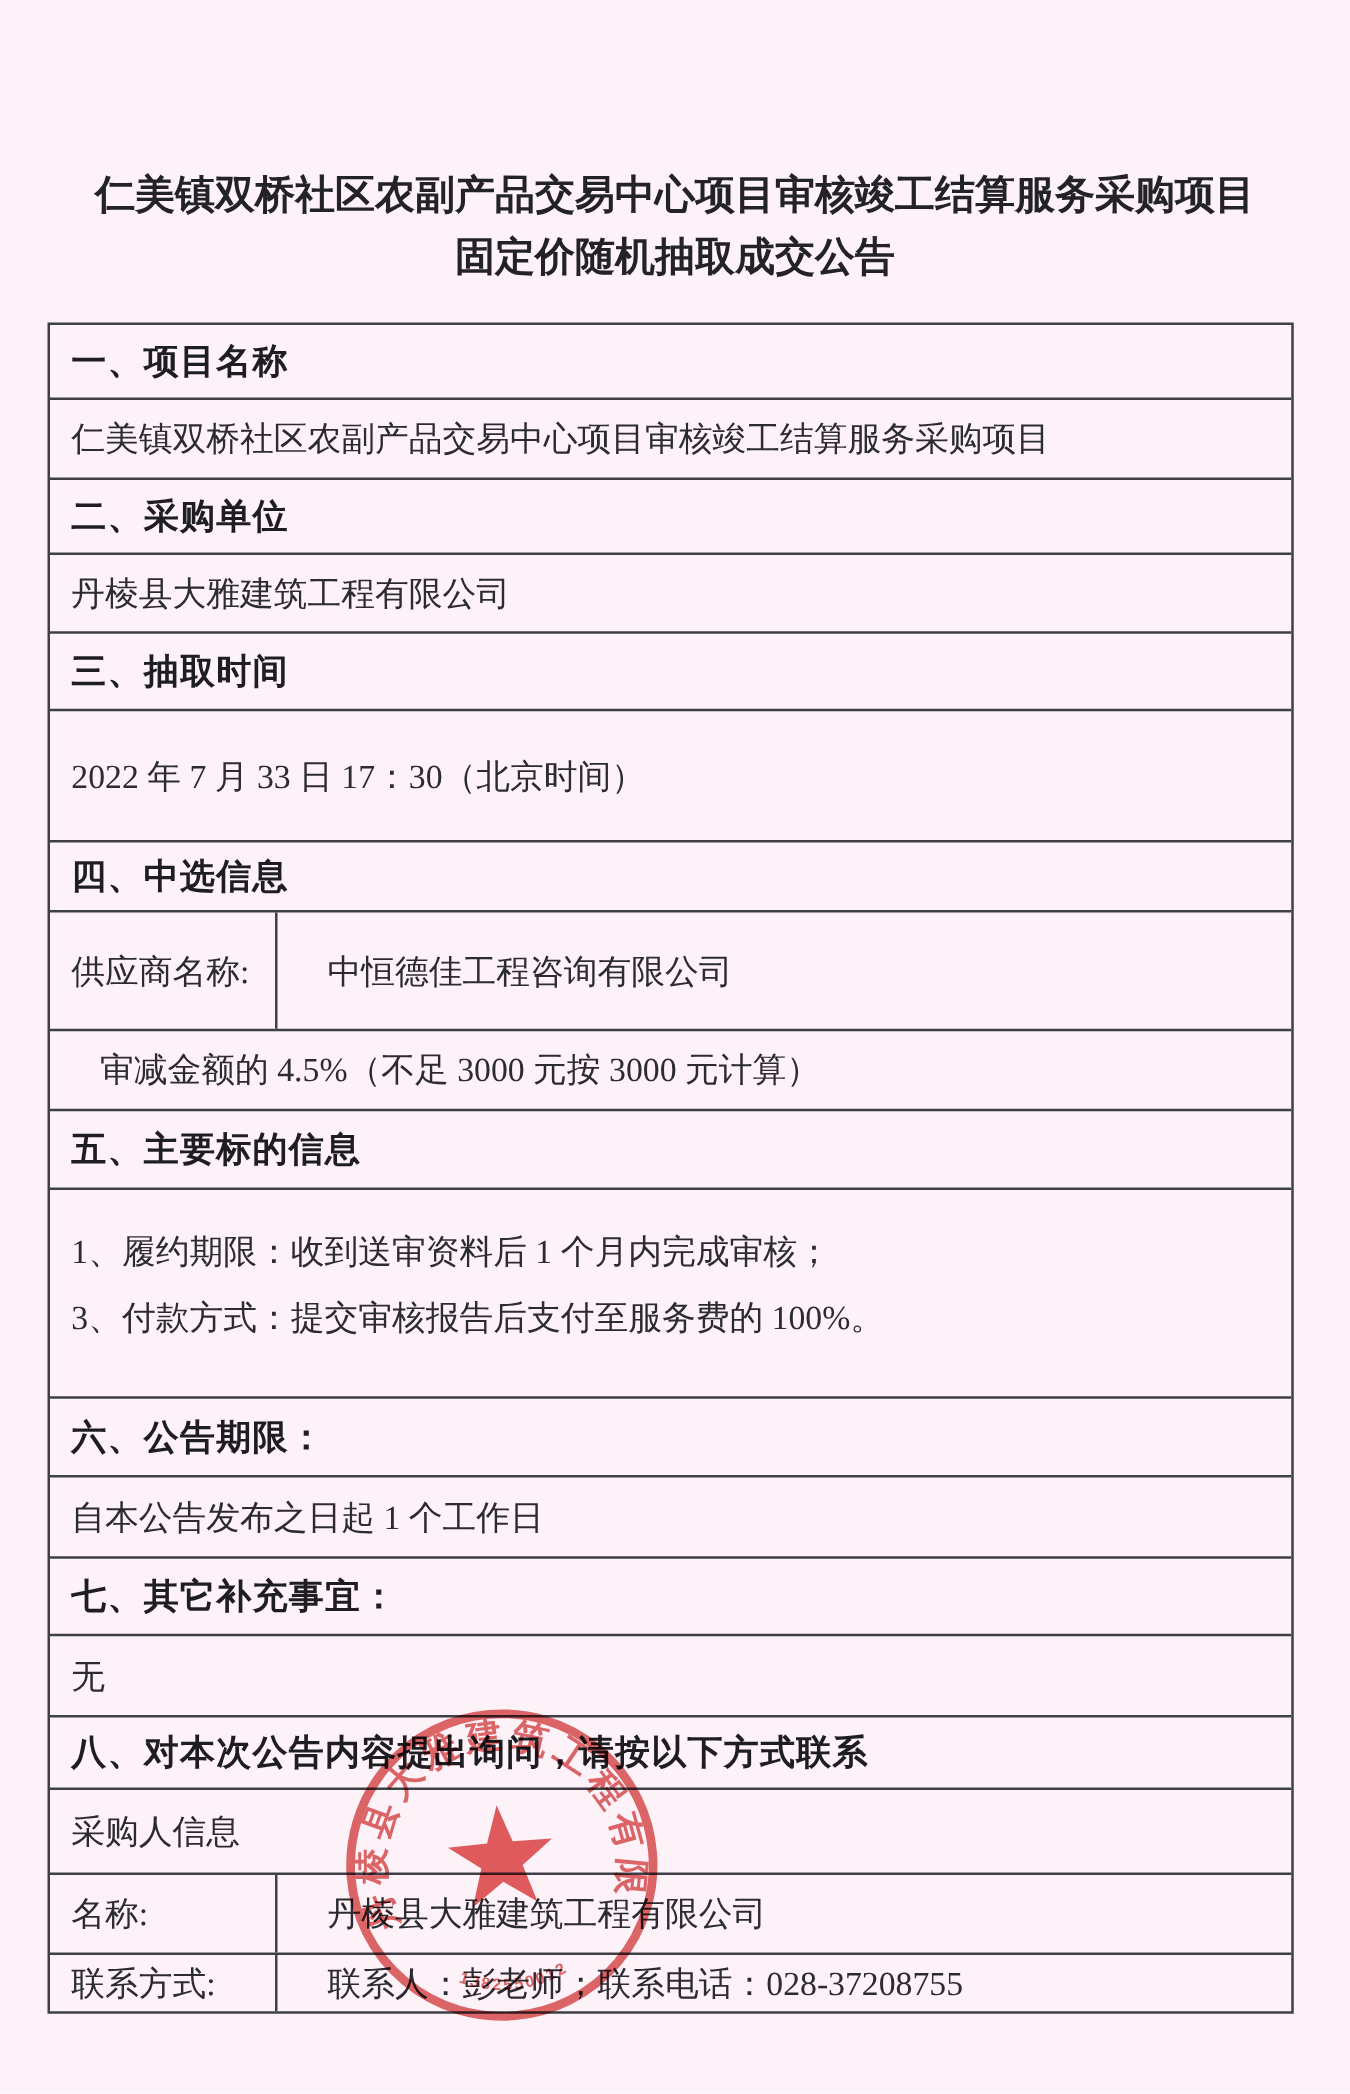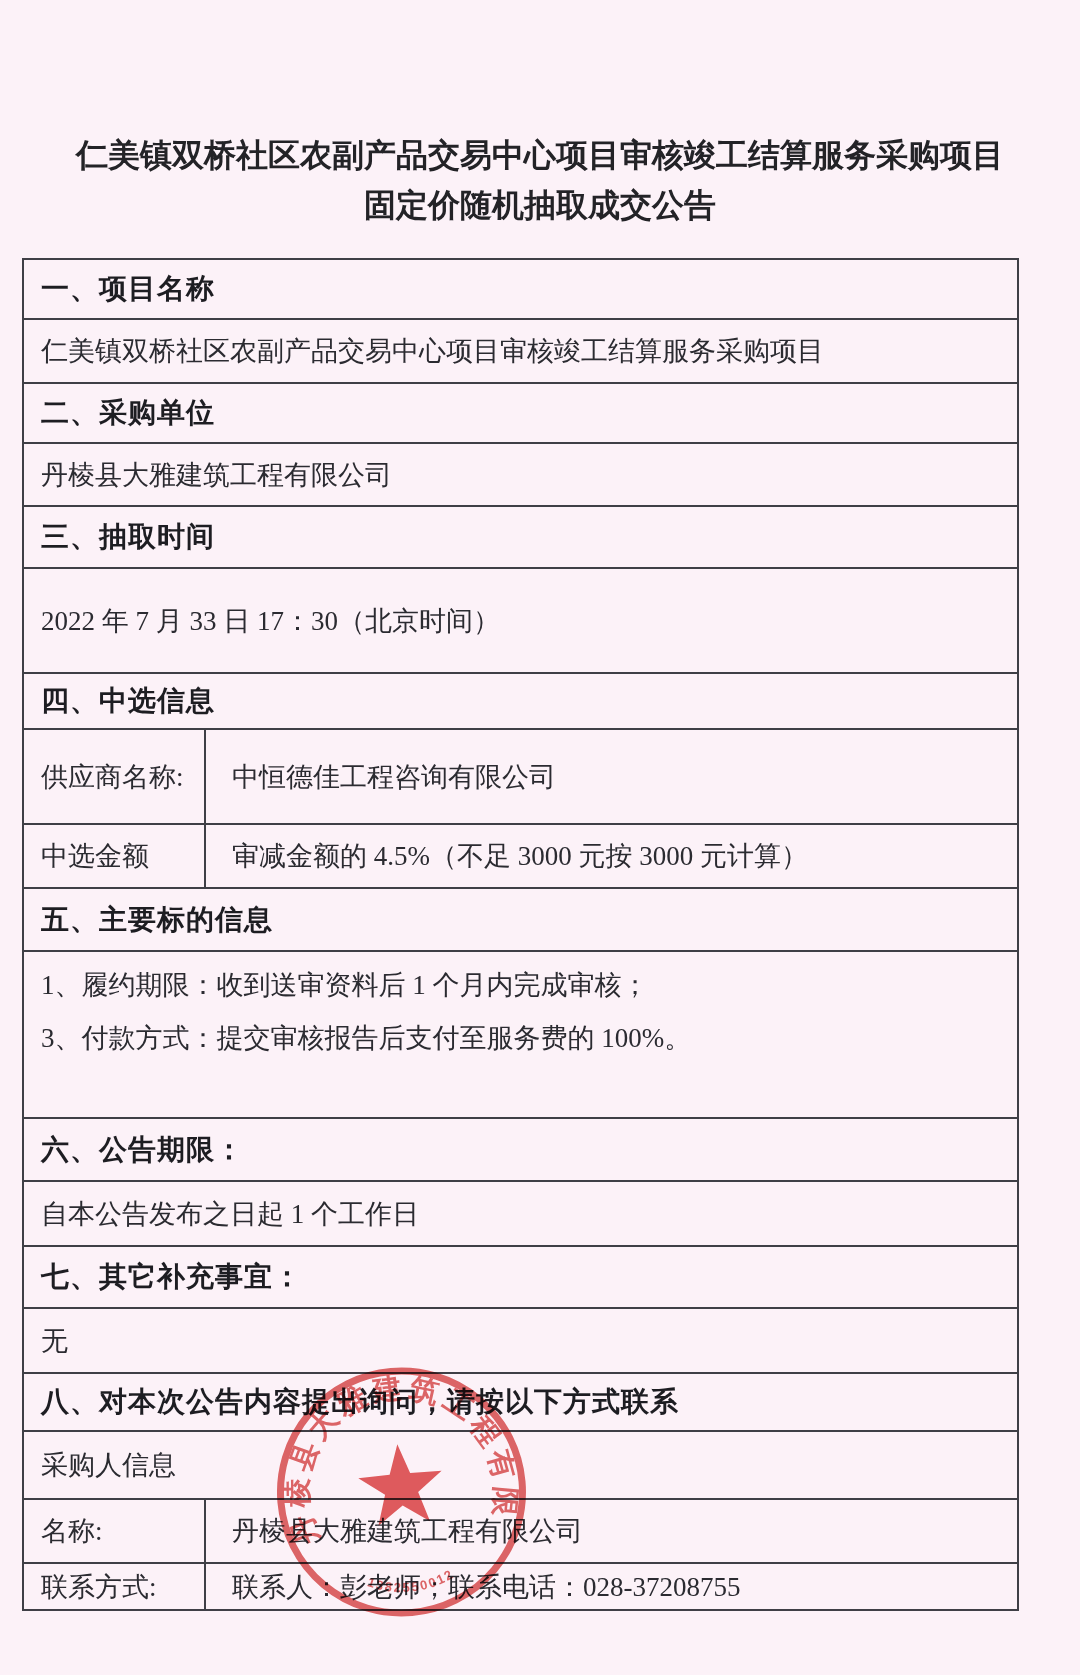--- a/index.html
+++ b/index.html
@@ -17,21 +17,21 @@
     font-family:"Liberation Sans", sans-serif;
     font-weight:bold;
     font-size:32px;
     color:#232327;
     white-space:nowrap;
   }
   #title-line1 { top:134px; }
   #title-line2 { top:184px; }
 
   .doc-table {
-    position:absolute; left:22px; top:258px; width:997px;
+    position:absolute; left:38px; top:258px; width:997px;
     border:2px solid #3f3f46;
     box-sizing:border-box;
   }
   .row {
     box-sizing:border-box;
     border-bottom:2px solid #3f3f46;
     display:flex; align-items:center;
     padding-left:17px;
     font-size:27px;
     color:#2b2b31;
@@ -46,22 +46,22 @@
   }
   .row.kv { padding-left:0; }
   .kv .label {
     flex:0 0 182px; width:182px;
     align-self:stretch;
     display:flex; align-items:center;
     padding-left:17px;
     border-right:2px solid #3f3f46;
     box-sizing:border-box;
   }
-  .kv .value { padding-left:26px; }
-  .row.list { display:block; padding-top:6px; }
+  .kv .value { padding-left:40px; }
+  .row.list { display:block; padding-top:22px; }
   .list-item { height:53px; display:flex; align-items:center; }
 
   .seal {
     position:absolute; left:270px; top:1366px;
     width:264px; height:264px;
     mix-blend-mode:multiply;
     opacity:0.85;
     transform:rotate(-5deg);
     pointer-events:none;
   }
@@ -85,21 +85,20 @@
 
   <div class="row header" style="height:62px">三、抽取时间</div>
   <div class="row" style="height:105px">2022 年 7 月 33 日 17：30（北京时间）</div>
 
   <div class="row header" style="height:56px">四、中选信息</div>
   <div class="row kv" style="height:95px">
     <div class="label">供应商名称:</div>
     <div class="value">中恒德佳工程咨询有限公司</div>
   </div>
   <div class="row kv" style="height:64px">
-    <div class="label">中选金额</div>
     <div class="value">审减金额的 4.5%（不足 3000 元按 3000 元计算）</div>
   </div>
 
   <div class="row header" style="height:63px">五、主要标的信息</div>
   <div class="row list" style="height:167px">
     <div class="list-item">1、履约期限：收到送审资料后 1 个月内完成审核；</div>
     <div class="list-item">3、付款方式：提交审核报告后支付至服务费的 100%。</div>
   </div>
 
   <div class="row header" style="height:63px">六、公告期限：</div>

